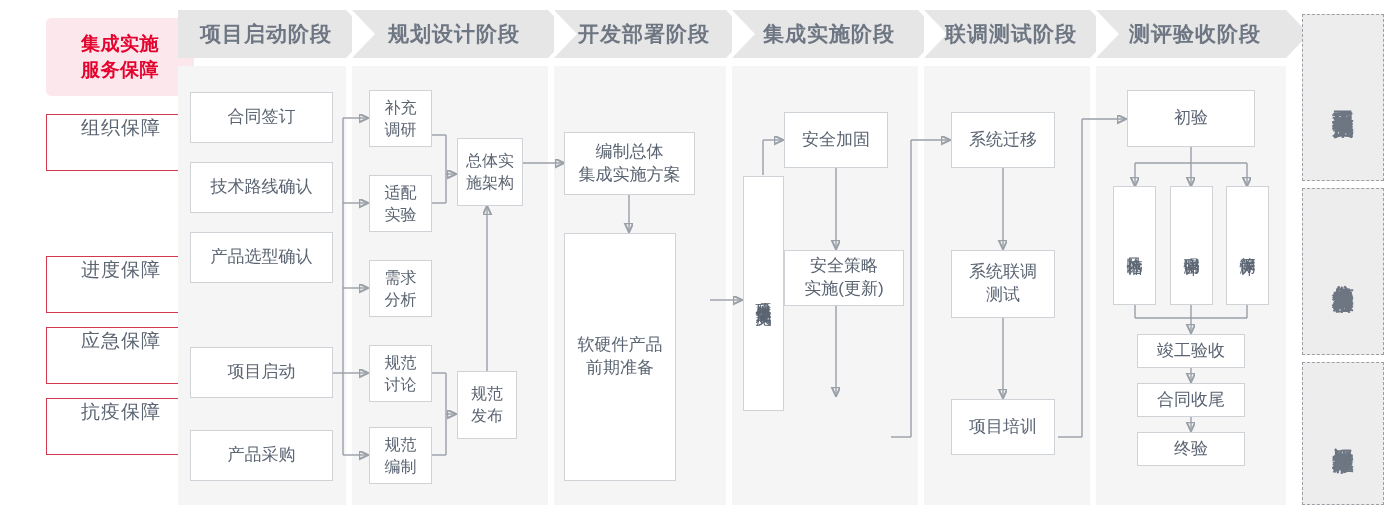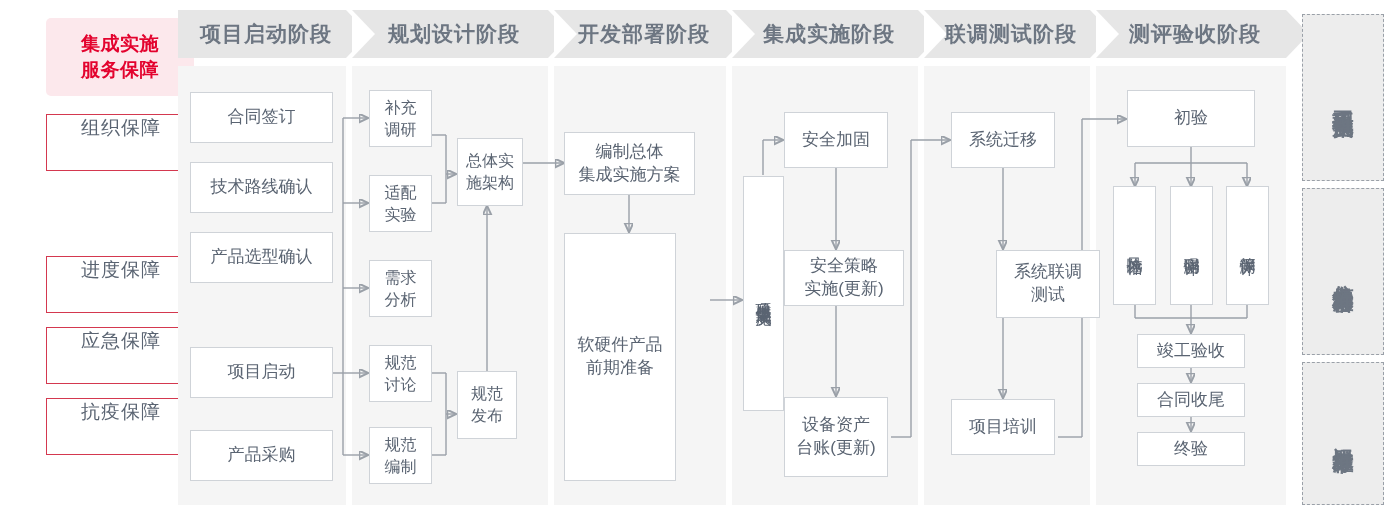--- a/index.html
+++ b/index.html
@@ -239,28 +239,25 @@
 
   <div class="node vert sm" style="left:743px;top:176px;width:41px;height:235px">
       <span>项目整体集成实施</span>
     </div>
   <div class="node" style="left:784px;top:112px;width:104px;height:56px">
       <span>安全加固</span>
     </div>
   <div class="node" style="left:784px;top:250px;width:120px;height:56px">
       <span><span>安全策略</span><br><span>实施(更新)</span></span>
     </div>
-  <div class="node" style="left:784px;top:397px;width:104px;height:80px">
-      <span><span>设备资产</span><br><span>台账(更新)</span></span>
-    </div>
 
   <div class="node" style="left:951px;top:112px;width:104px;height:56px">
       <span>系统迁移</span>
     </div>
-  <div class="node" style="left:996px;top:250px;width:104px;height:68px">
+  <div class="node" style="left:951px;top:250px;width:104px;height:68px">
       <span><span>系统联调</span><br><span>测试</span></span>
     </div>
   <div class="node" style="left:951px;top:399px;width:104px;height:56px">
       <span>项目培训</span>
     </div>
 
   <div class="node" style="left:1127px;top:90px;width:128px;height:57px">
       <span>初验</span>
     </div>
   <div class="node vert sm" style="left:1113px;top:186px;width:43px;height:119px">

